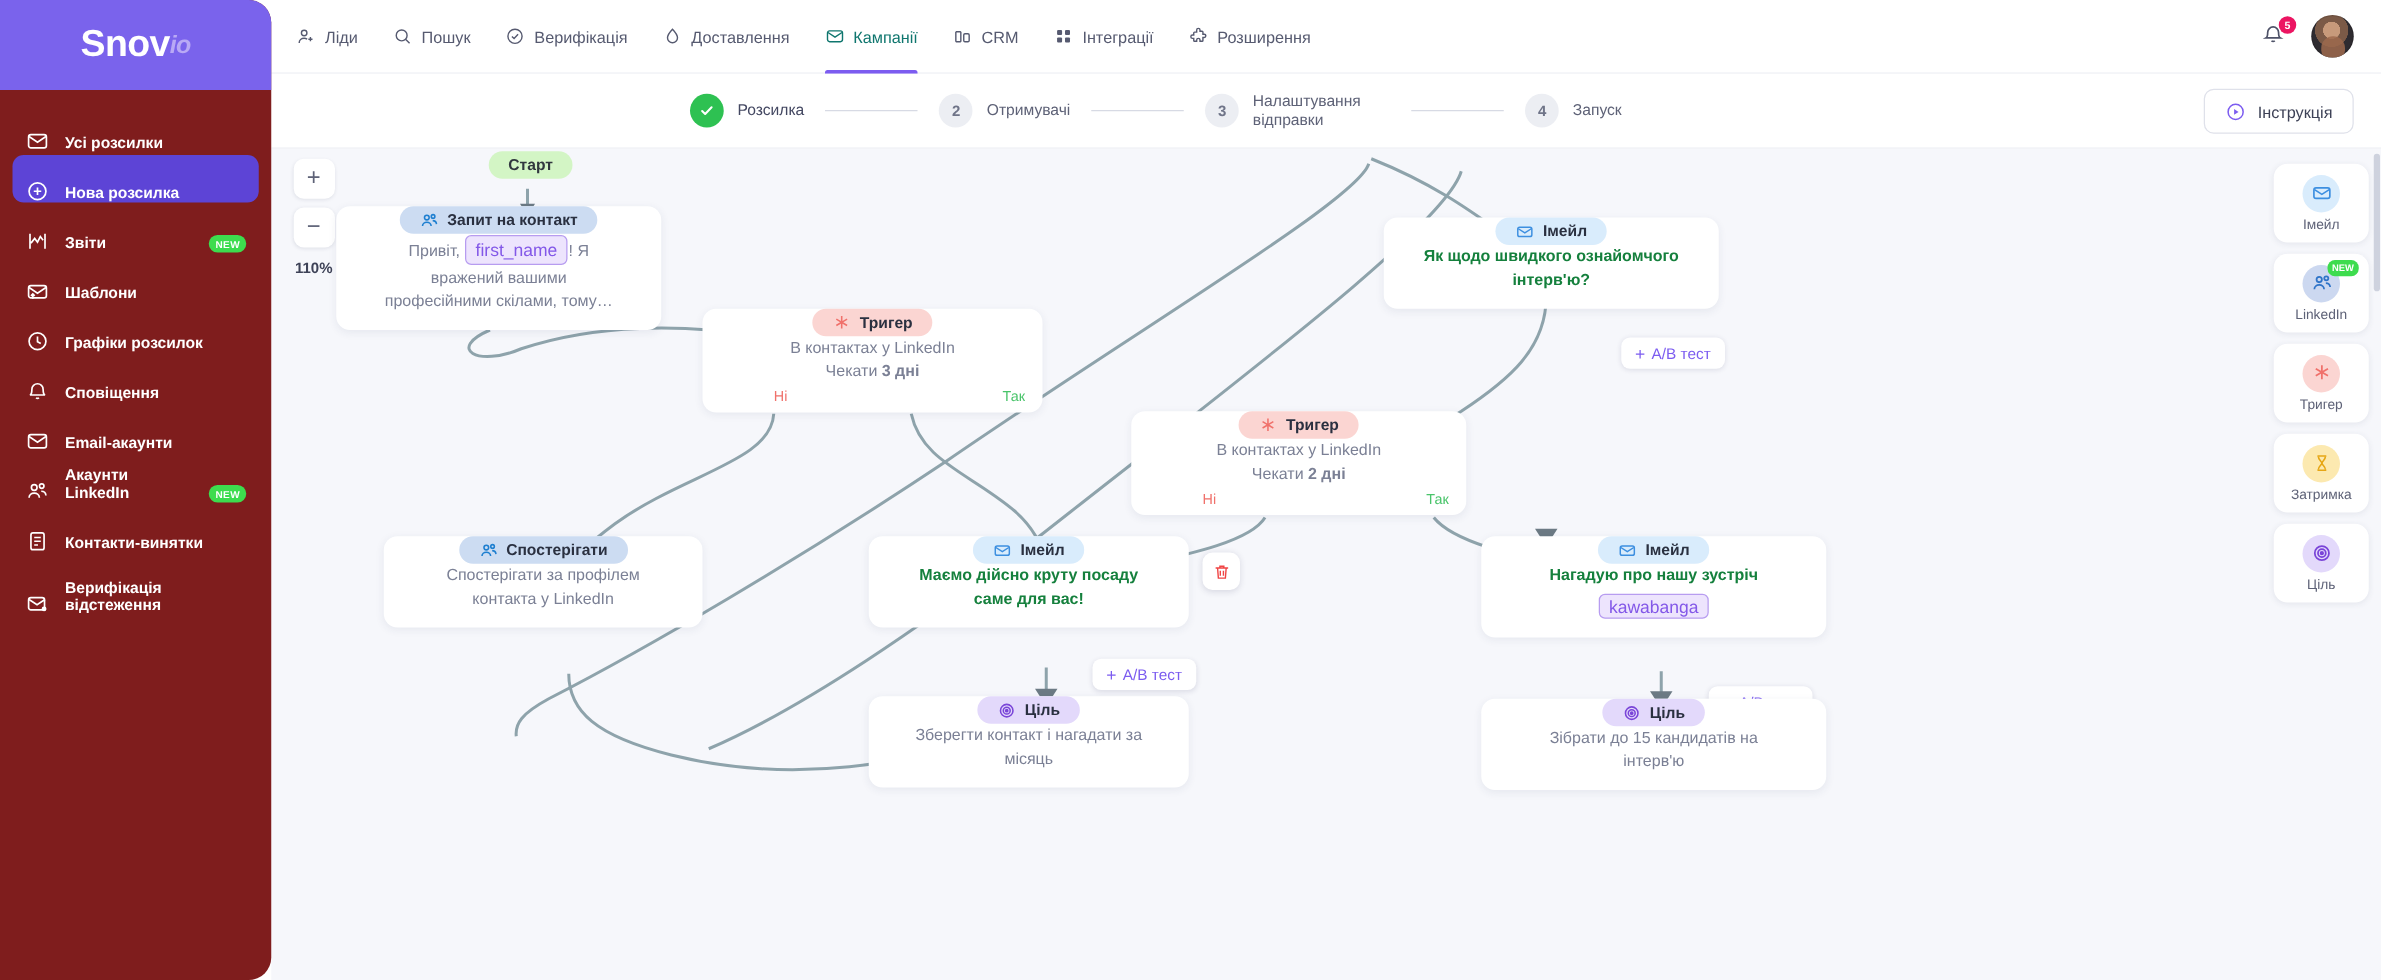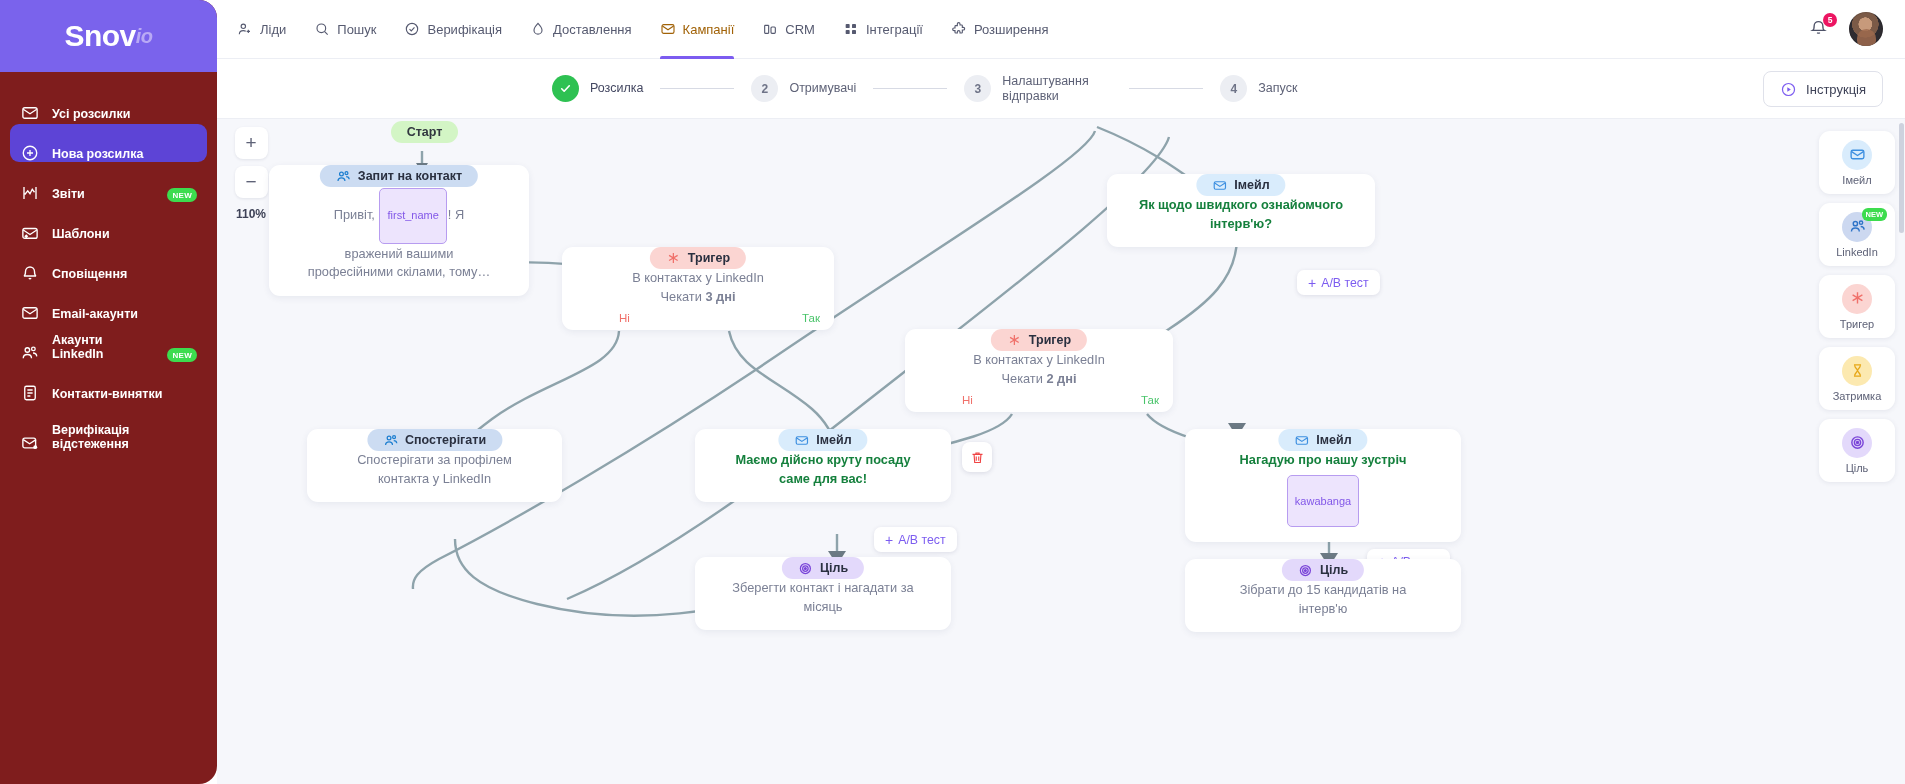--- a/index.html
+++ b/index.html
@@ -54,21 +54,21 @@
     height: 59px; flex: 0 0 59px; background: #fff;
     display: flex; align-items: center; padding: 0 22px 0 6px;
     border-bottom: 1px solid #eceef4;
   }
   .topnav { display: flex; align-items: center; height: 59px; }
   .topnav-item {
     display: flex; align-items: center; gap: 7px;
     height: 59px; padding: 0 14px; cursor: pointer;
     color: #565a70; font-size: 13px; position: relative;
   }
-  .topnav-item.active { color: #a16207; }
+  .topnav-item.active { color: #0f766e; }
   .topnav-item.active::after {
     content:""; position: absolute; left: 14px; right: 14px; bottom: 0;
     height: 3px; background: #7c5cf0; border-radius: 2px 2px 0 0;
   }
   .topnav-item svg { width: 16px; height: 16px; display: block; }
   .top-right { margin-left: auto; display: flex; align-items: center; gap: 18px; }
   .bell-wrap { position: relative; width: 22px; height: 22px; cursor: pointer; }
   .bell-wrap svg { width: 19px; height: 19px; color: #4e5268; }
   .bell-badge {
     position: absolute; top: -5px; right: -6px;
@@ -150,21 +150,21 @@
   .chip-trigger { background: #fbd5d2; color: #2a3040; }
   .chip-trigger svg { color: #f0716b; }
   .chip-email { background: #d9ecfc; color: #2a3040; }
   .chip-email svg { color: #3d8fe0; }
   .chip-goal { background: #e3d9fb; color: #2a3040; }
   .chip-goal svg { color: #7a45d8; }
   .node-text { font-size: 12.8px; color: #7b8095; line-height: 1.45; }
   .node-text.bold { font-weight: bold; color: #15803d; }
   .token {
     display: inline-block; border: 1px solid #b79cf0; background: #ede4fd;
-    color: #8358e8; border-radius: 5px; padding: 19px 7px; font-size: 11px;
+    color: #8358e8; border-radius: 5px; padding: 1px 7px; font-size: 14px;
     font-weight: normal; margin: 1px 1px;
   }
   .ab-btn {
     position: absolute; display: flex; align-items: center; gap: 5px;
     height: 25px; padding: 0 11px; border-radius: 7px;
     background: #fff; box-shadow: 0 1px 4px rgba(45,50,90,.13);
     font-size: 12.3px; color: #7c5cf0; cursor: pointer; white-space: nowrap;
   }
   .ab-btn .plus { font-size: 14px; line-height: 1; }
   .trash-btn {
@@ -255,20 +255,29 @@
         <span class="nav-ico">
           <svg viewBox="0 0 24 24" fill="none" stroke="currentColor" stroke-width="1.8">
               <rect x="2.5" y="6" width="19" height="13" rx="2.5"></rect>
               <path d="M3 8l9 6 9-6"></path>
               <path d="M7 20v-5M5 17l2-2 2 2"></path>
             </svg>
         </span>
         <span class="nav-label">Шаблони</span>
       </div>
 
+      <div class="nav-item">
+        <span class="nav-ico">
+          <svg viewBox="0 0 24 24" fill="none" stroke="currentColor" stroke-width="1.8">
+              <circle cx="12" cy="12" r="9"></circle>
+              <path d="M12 7v5.5l3.5 2"></path>
+            </svg>
+        </span>
+        <span class="nav-label">Графіки розсилок</span>
+      </div>
 
       <div class="nav-item">
         <span class="nav-ico">
           <svg viewBox="0 0 24 24" fill="none" stroke="currentColor" stroke-width="1.8">
               <path d="M6 10a6 6 0 1112 0c0 5 2 6 2 6H4s2-1 2-6z"></path>
               <path d="M10.5 19a2 2 0 003 0"></path>
             </svg>
         </span>
         <span class="nav-label">Сповіщення</span>
       </div>

